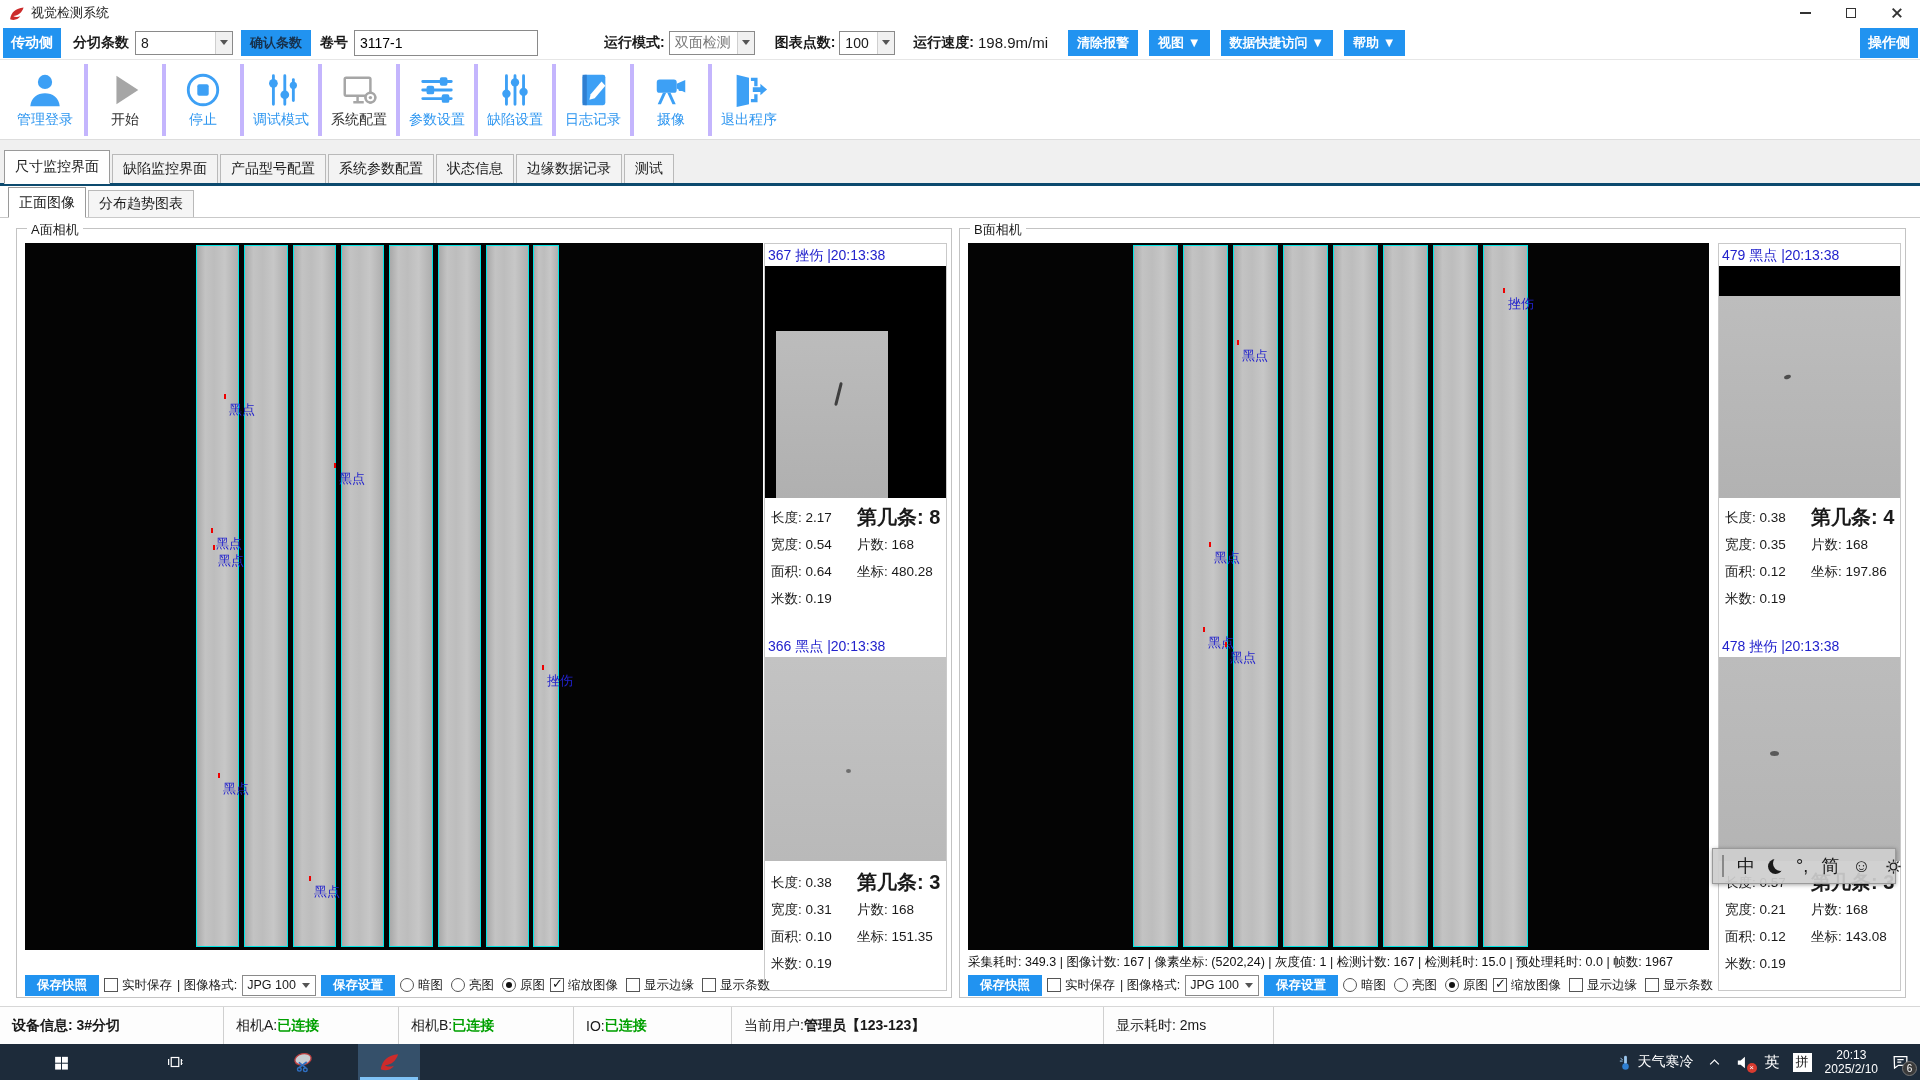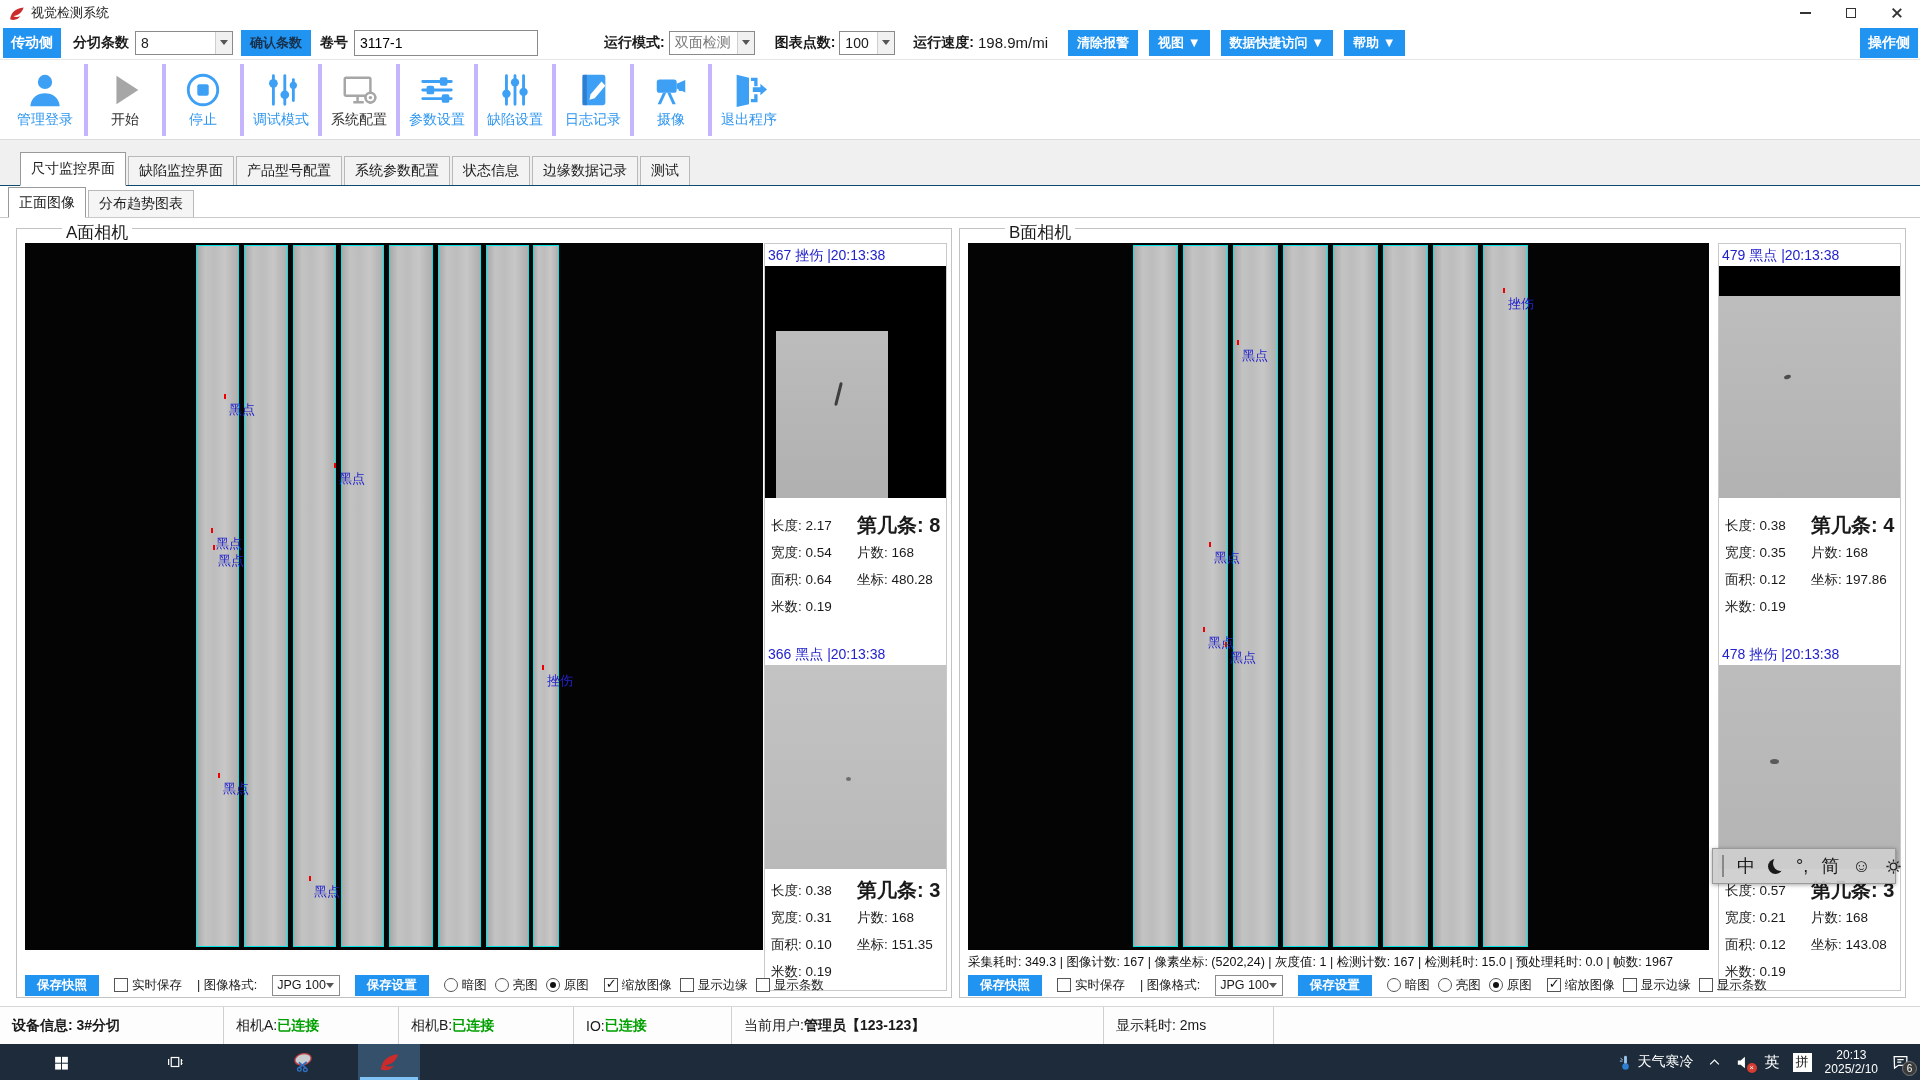--- a/index.html
+++ b/index.html
@@ -35,34 +35,34 @@
   
   .icon-toolbar { height:80px; background:#fff; border-bottom:1px solid #ddd; display:flex; align-items:center; padding-left:6px; }
   .tb-item { height:72px; min-width:78px; padding:0 8px; display:flex; flex-direction:column; align-items:center; justify-content:center; cursor:default; }
   .tb-item + .tb-item { border-left:4px solid #c4b5fd; }
   .tb-icon { width:40px; height:40px; display:flex; align-items:center; justify-content:center; }
   .tb-label { font-size:14px; margin-top:1px; white-space:nowrap; }
   .tb-blue { color:#3da0f5; } .tb-blue .tb-label { color:#2e96f0; }
   .tb-gray { color:#a6a6a6; } .tb-gray .tb-label { color:#333; }
 
   
-  .tabs-main { margin-top:12px; height:34px; display:flex; align-items:flex-end; padding-left:20px; border-bottom:1px solid #0c4a6e; background:#f0f0f0; }
+  .tabs-main { margin-top:12px; height:34px; display:flex; align-items:flex-end; padding-left:4px; border-bottom:3px solid #0c4a6e; background:#f0f0f0; }
   .tab { height:29px; display:flex; align-items:center; padding:0 10px; font-size:14px; background:#f3f3f3; border:1px solid #b9b9b9; border-bottom:none; margin-right:2px; white-space:nowrap; }
   .tab.active { height:34px; background:#fff; border-color:#9a9a9a; margin-bottom:-1px; border-bottom:1px solid #fff; }
   .page { flex:1; background:#fff; position:relative; }
   .tabs-sub { height:32px; display:flex; align-items:flex-end; padding-left:8px; border-bottom:1px solid #c9c9c9; background:#fff; }
   .tabs-sub .tab { background:#f5f5f5; height:27px; }
   .tabs-sub .tab.active { height:31px; background:#fff; border-bottom:1px solid #fff; }
 
   
   .content { position:absolute; top:32px; left:0; right:0; bottom:0; background:#fff; }
   .grp { position:absolute; top:10px; height:770px; border:1px solid #c3c3c3; background:#fff; }
   .grp-a { left:16px; width:936px; }
   .grp-b { left:959px; width:947px; }
-  .grp-title { position:absolute; top:-8px; left:10px; background:#fff; padding:0 4px; font-size:17px;margin-left:35px; }
+  .grp-title { position:absolute; top:-8px; left:10px; background:#fff; padding:0 4px; font-size:13px; }
 
   .cam-img { position:absolute; left:8px; top:14px; height:707px; background:#040404; overflow:hidden; }
   .grp-a .cam-img { width:738px; } .grp-b .cam-img { width:741px; }
   .strip { position:absolute; top:2px; bottom:3px; border:1px solid #00e6e6;
     background:linear-gradient(90deg,#a9a9a9 0%,#c3c3c3 20%,#bdbdbd 42%,#c7c7c7 68%,#aeaeae 100%); }
   .defect-label { position:absolute; color:#2222cc; font-size:13px; white-space:nowrap; }
   .defect-label::before { content:""; position:absolute; top:-7px; left:-5px; width:2px; height:5px; background:#e00; }
 
   .detail-col { position:absolute; top:14px; right:4px; width:183px; height:748px; border:1px solid #c9c9c9; background:#fff; overflow:hidden; }
   .card-header { height:22px; line-height:22px; color:#2222cc; font-size:14px; padding-left:3px; white-space:nowrap; }
@@ -71,29 +71,29 @@
   .card2 .thumb { height:204px; }
   .patch { position:absolute; }
   .thumb-a1 .patch { left:6%; top:28%; width:62%; height:72%; background:linear-gradient(180deg,#bcbcbc,#b0b0b0); }
   .thumb-a1 .scratch { position:absolute; left:40%; top:50%; width:3px; height:24px; background:#3f3f3f; transform:rotate(14deg); border-radius:2px; }
   .thumb-a2 { background:linear-gradient(180deg,#c3c3c3,#b9b9b9) !important; }
   .thumb-a2 .dot { position:absolute; left:45%; top:55%; width:5px; height:4px; background:#6e6e6e; border-radius:50%; }
   .thumb-b1 .patch { left:0; top:13%; width:100%; height:87%; background:linear-gradient(180deg,#bdbdbd,#b2b2b2); }
   .thumb-b1 .dot { position:absolute; left:36%; top:47%; width:7px; height:4px; background:#4e4e4e; border-radius:50%; transform:rotate(-20deg); }
   .thumb-b2 { background:linear-gradient(180deg,#bcbcbc,#b4b4b4) !important; }
   .thumb-b2 .dot { position:absolute; left:28%; top:46%; width:9px; height:5px; background:#5a5a5a; border-radius:50%; }
-  .stats { padding:14px 4px 0 6px; }
+  .stats { padding:6px 4px 0 6px; }
   .card2 .stats { padding-top:8px; }
   .srow { display:flex; height:27px; align-items:center; font-size:13.5px; }
   .scell-l { width:86px; white-space:nowrap; }
   .scell-r { flex:1; white-space:nowrap; }
   .sbig { font-weight:bold; font-size:20px; }
 
   .cam-status { position:absolute; left:8px; top:725px; width:740px; font-size:12.5px; white-space:nowrap; overflow:hidden; color:#111; }
-  .cam-controls { position:absolute; left:8px; top:745px; width:745px; height:22px; display:flex; align-items:center; gap:15px; font-size:12.5px; white-space:nowrap; }
+  .cam-controls { position:absolute; left:8px; top:745px; width:745px; height:22px; display:flex; align-items:center; gap:5px; font-size:12.5px; white-space:nowrap; }
   .mini-btn { background:#2193f0; color:#fff; border:none; font-size:12.5px; font-weight:bold; height:21px; padding:0 12px; white-space:nowrap; }
   .cb { width:14px; height:14px; border:1px solid #555; background:#fff; display:inline-block; position:relative; flex:none; }
   .cb.on::after { content:"✓"; position:absolute; left:1px; top:-3px; font-size:13px; color:#111; }
   .radio { width:14px; height:14px; border:1px solid #555; border-radius:50%; background:#fff; display:inline-block; position:relative; flex:none; }
   .radio.on::after { content:""; position:absolute; left:3px; top:3px; width:6px; height:6px; border-radius:50%; background:#111; }
   .opt { display:inline-flex; align-items:center; gap:4px; }
   .mini-select { border:1px solid #8a8a8a; height:21px; width:86px; display:inline-flex; align-items:center; justify-content:space-between; padding-left:4px; background:#fff; }
   .mini-select .carr2 { width:0; height:0; border-left:4px solid transparent; border-right:4px solid transparent; border-top:5px solid #555; margin-right:5px; }
 
   

